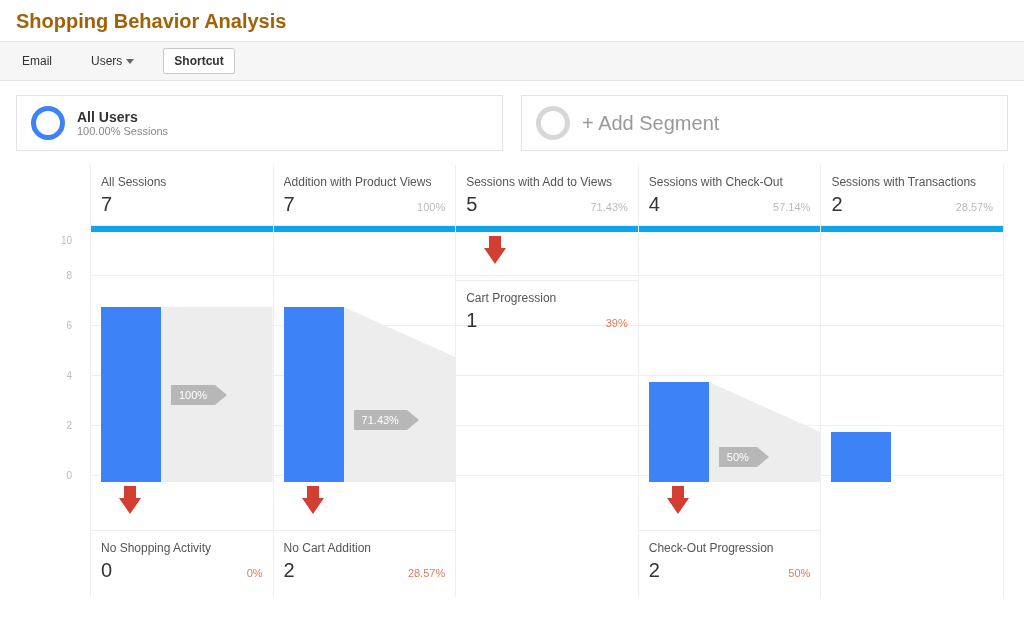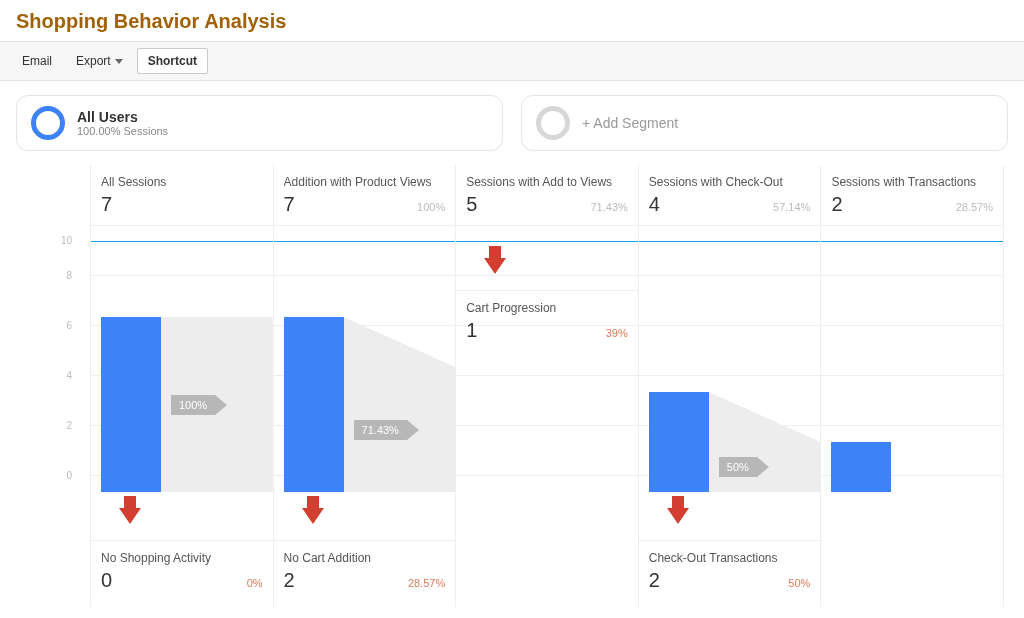--- a/index.html
+++ b/index.html
@@ -1,43 +1,43 @@
 <!DOCTYPE html>
 <html><head>
 <meta charset="utf-8">
 <style>
   html,body{margin:0;padding:0;font-family:Arial,Helvetica,sans-serif;background:#fff;color:#333;font-size:13px}
   .page{width:1024px}
   h1{font-size:20px;font-weight:bold;margin:10px 16px 8px 16px;color:#a16207}
-  .toolbar{background:#f6f6f6;border-top:1px solid #e4e4e4;border-bottom:1px solid #e4e4e4;padding:6px 12px;display:flex;gap:4px;align-items:center}
+  .toolbar{background:#f6f6f6;border-top:1px solid #e4e4e4;border-bottom:1px solid #e4e4e4;padding:6px 12px;display:flex;gap:19px;align-items:center}
   .tb-item{padding:5px 10px;font-size:12px;color:#333;cursor:pointer}
   .tb-export{display:flex;align-items:center;gap:4px}
   .caret{width:0;height:0;border-left:4px solid transparent;border-right:4px solid transparent;border-top:5px solid #666;display:inline-block}
   .tb-shortcut{border:1px solid #c9c9c9;background:#fff;border-radius:2px;font-weight:bold}
   .seg-row{display:flex;gap:18px;margin:14px 16px 14px 16px}
-  .seg-card{flex:1;border:1px solid #e4e4e4;padding:10px 14px;display:flex;align-items:center;gap:12px;border-radius:12px}
+  .seg-card{flex:1;border:1px solid #e4e4e4;padding:10px 14px;display:flex;align-items:center;gap:12px;border-radius:0}
   .seg-circle{width:24px;height:24px;border:5px solid #3e82f7;border-radius:50%;flex:none}
   .seg-circle.grey{border-color:#d7d7d7}
   .seg-title{font-size:14px;font-weight:bold;color:#333}
   .seg-sub{font-size:11px;color:#888}
-  .seg-add{color:#999;font-size:14px}
+  .seg-add{color:#999;font-size:20px}
   .legend{display:flex;gap:18px;align-items:center;margin:0 16px 10px 16px;font-size:12px;color:#666}
   .sw{width:12px;height:12px;display:inline-block;margin-right:6px;vertical-align:middle}
   .sw.blue{background:#3e82f7}
   .sw.grey{background:#e6e6e6}
   .sw.red{background:#d23f31}
   .funnel{position:relative;margin:0 10px}
   .ylabels{position:absolute;left:0;top:60px;width:70px}
   .ylabels div{position:absolute;right:8px;font-size:10px;color:#bbb;transform:translateY(-50%)}
   .grid{position:absolute;left:80px;right:10px;top:60px;height:250px}
   .gridline{position:absolute;left:0;right:0;border-top:1px solid #eee}
   .cols{display:flex;margin-left:80px;margin-right:10px;position:relative}
   .col{flex:1;border-left:1px solid #eee;padding:0}
   .col:last-child{border-right:1px solid #eee}
-  .col-head{padding:10px 10px 22px 10px;height:44px;border-bottom:1px solid #0ea5e9}
+  .col-head{padding:10px 10px 7px 10px;height:44px;border-bottom:6px solid #0ea5e9}
   .col-head .lbl{font-size:12px;color:#555;margin-bottom:4px;white-space:nowrap;overflow:hidden;text-overflow:ellipsis}
   .col-head .vrow{display:flex;justify-content:space-between;align-items:baseline}
   .col-head .val{font-size:20px;color:#333}
   .col-head .pct{font-size:11px;color:#bbb}
   .chart-area{position:relative;height:250px}
   .bar{position:absolute;left:10px;width:60px;bottom:0;background:#3e82f7}
   .flow{position:absolute;left:70px;right:0;bottom:0;background:#ededed}
   .flow-arrow{position:absolute;display:flex;align-items:center}
   .fa-body{background:#b7b7b7;color:#fff;font-size:11px;padding:4px 8px;height:12px;line-height:12px}
   .fa-head{width:0;height:0;border-top:10px solid transparent;border-bottom:10px solid transparent;border-left:12px solid #b7b7b7}
@@ -52,21 +52,21 @@
 </style>
 </head>
 <body>
 <div class="page">
 
 <h1>Shopping Behavior Analysis</h1>
 
 <div class="toolbar">
   <div class="tb-item">Email</div>
   <div class="tb-item tb-export">
-    <span>Export</span>
+    <span>Users</span>
     <span class="caret"></span>
   </div>
   <div class="tb-item tb-shortcut">Shortcut</div>
 </div>
 
 <div class="seg-row">
   <div class="seg-card">
     <div class="seg-circle"></div>
     <div>
       <div class="seg-title">All Users</div>
@@ -184,21 +184,21 @@
             <div class="flow" style="height: 100px; clip-path: polygon(0px 0px, 100% 50px, 100% 100px, 0px 100px);"></div>
             <div class="flow-arrow" style="left: 80px; bottom: 15px;">
               <div class="fa-body">50%</div>
               <div class="fa-head"></div>
             </div>
           </div>
           <div class="drop-area">
             <div class="drop-arrow"></div>
           </div>
           <div class="col-foot">
-            <div class="lbl">Check-Out Transactions</div>
+            <div class="lbl">Check-Out Progression</div>
             <div class="vrow">
               <span class="val">2</span>
               <span class="pct">50%</span>
             </div>
           </div>
         </div>
         <div class="col">
           <div class="col-head">
             <div class="lbl">Sessions with Transactions</div>
             <div class="vrow">

